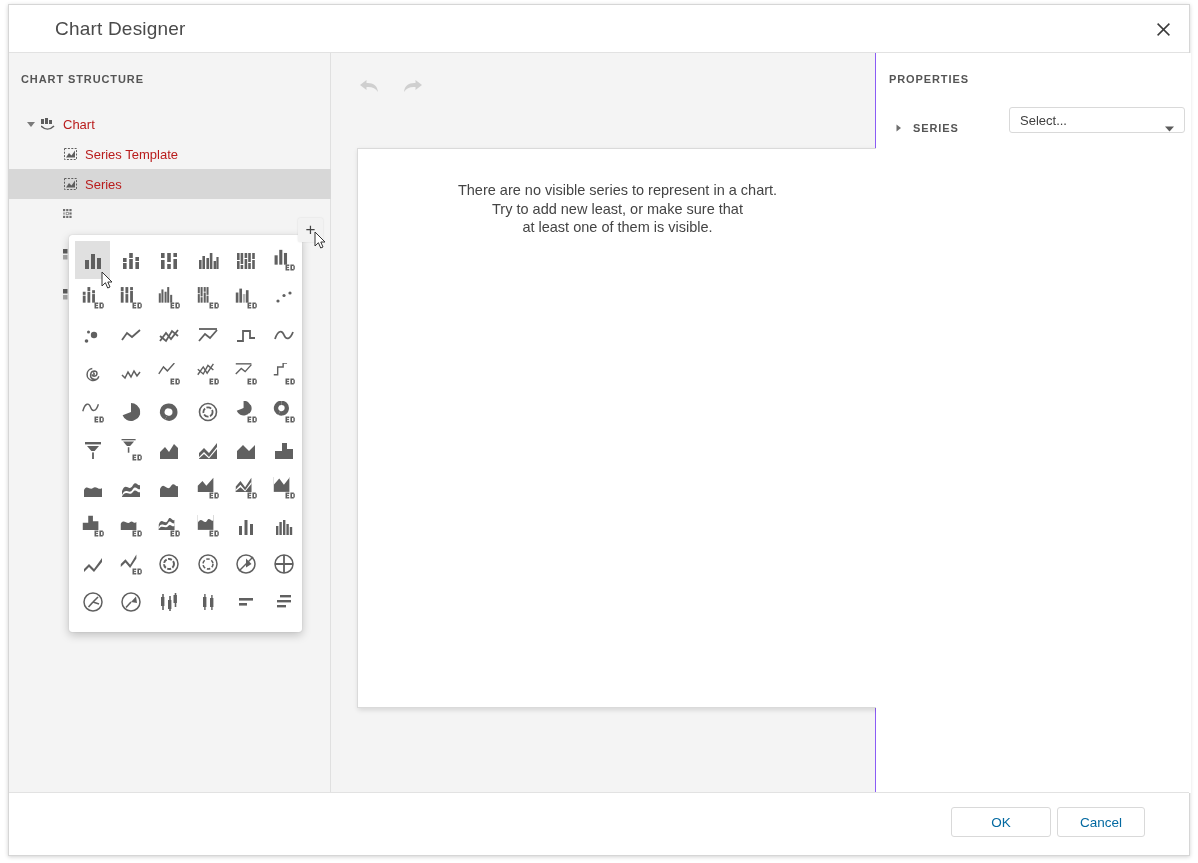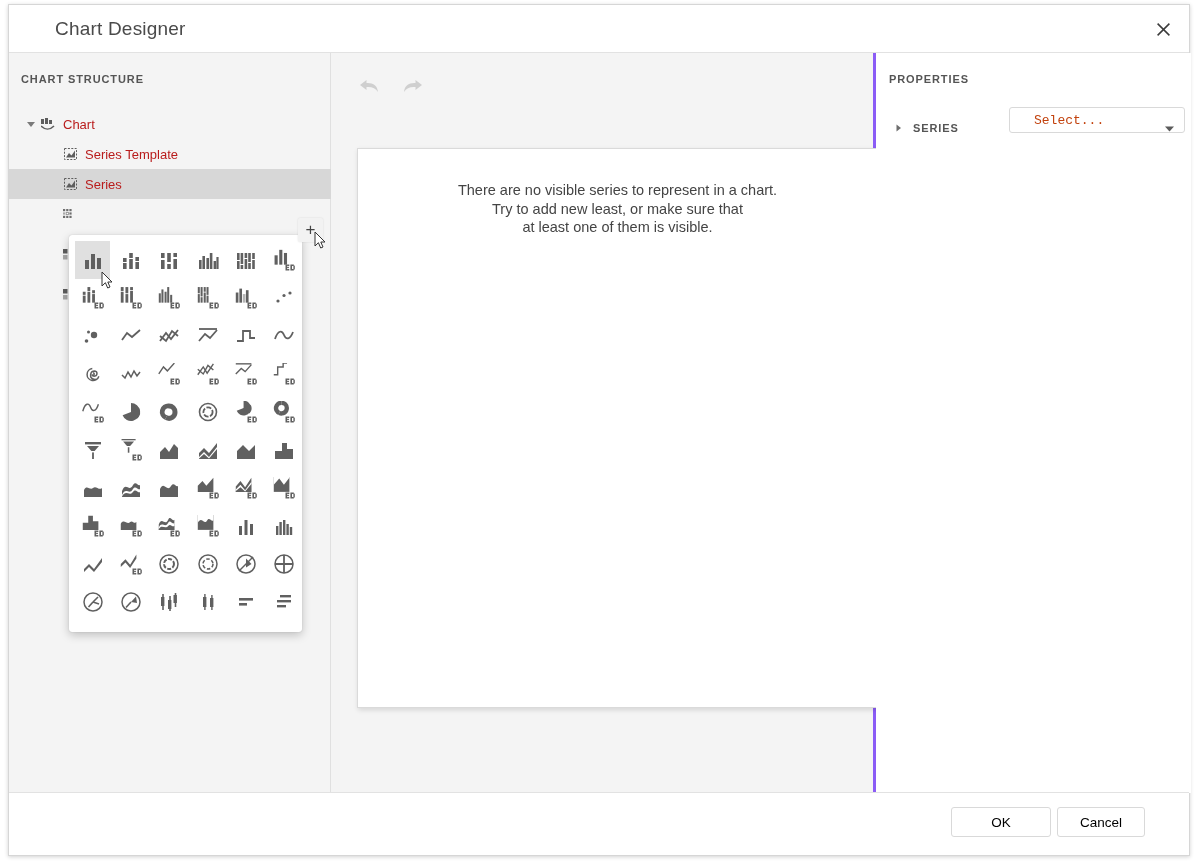--- a/index.html
+++ b/index.html
@@ -145,21 +145,21 @@
     position: absolute; left: 305px; top: 178px;
     z-index: 45; pointer-events: none;
   }
 
   
   #center-panel {
     position: absolute;
     left: 322px; top: 0;
     width: 545px; height: 100%;
     background: #f4f4f4;
-    border-right: 3px solid #8b5cf6;
+    border-right: 1px solid #8b5cf6;
     box-sizing: border-box;
   }
   #toolbar {
     position: absolute;
     left: 0; top: 0;
     width: 100%; height: 50px;
   }
   .tool-btn {
     position: absolute;
     top: 20px;
@@ -230,24 +230,23 @@
     left: 133px; top: 54px;
     width: 176px; height: 26px;
     border: 1px solid #d9d9d9;
     border-radius: 3px;
     background: #fff;
     display: flex; align-items: center;
     box-sizing: border-box;
     cursor: pointer;
   }
   #series-select-text {
-    margin-left: 24px;
+    margin-left: 10px;
     font-size: 13px;
-    color: #c2410c;
-    font-family: Liberation Mono, monospace;
+    color: #404040;
   }
   #series-select-caret {
     position: absolute;
     right: 10px; top: 10px;
   }
 
   
   #footer {
     position: absolute;
     left: 0; bottom: 0;
@@ -257,21 +256,21 @@
     box-sizing: border-box;
   }
   .footer-btn {
     position: absolute;
     top: 14px;
     height: 30px;
     border: 1px solid #d9d9d9;
     border-radius: 3px;
     background: #fff;
     font-size: 13.5px;
-    color: #000000;
+    color: #0369a1;
     font-family: "Liberation Sans", sans-serif;
     cursor: pointer;
     display: flex; align-items: center; justify-content: center;
   }
   #ok-btn     { left: 942px; width: 100px; }
   #cancel-btn { left: 1048px; width: 88px; }
 </style>
 </head>
 <body>
 

